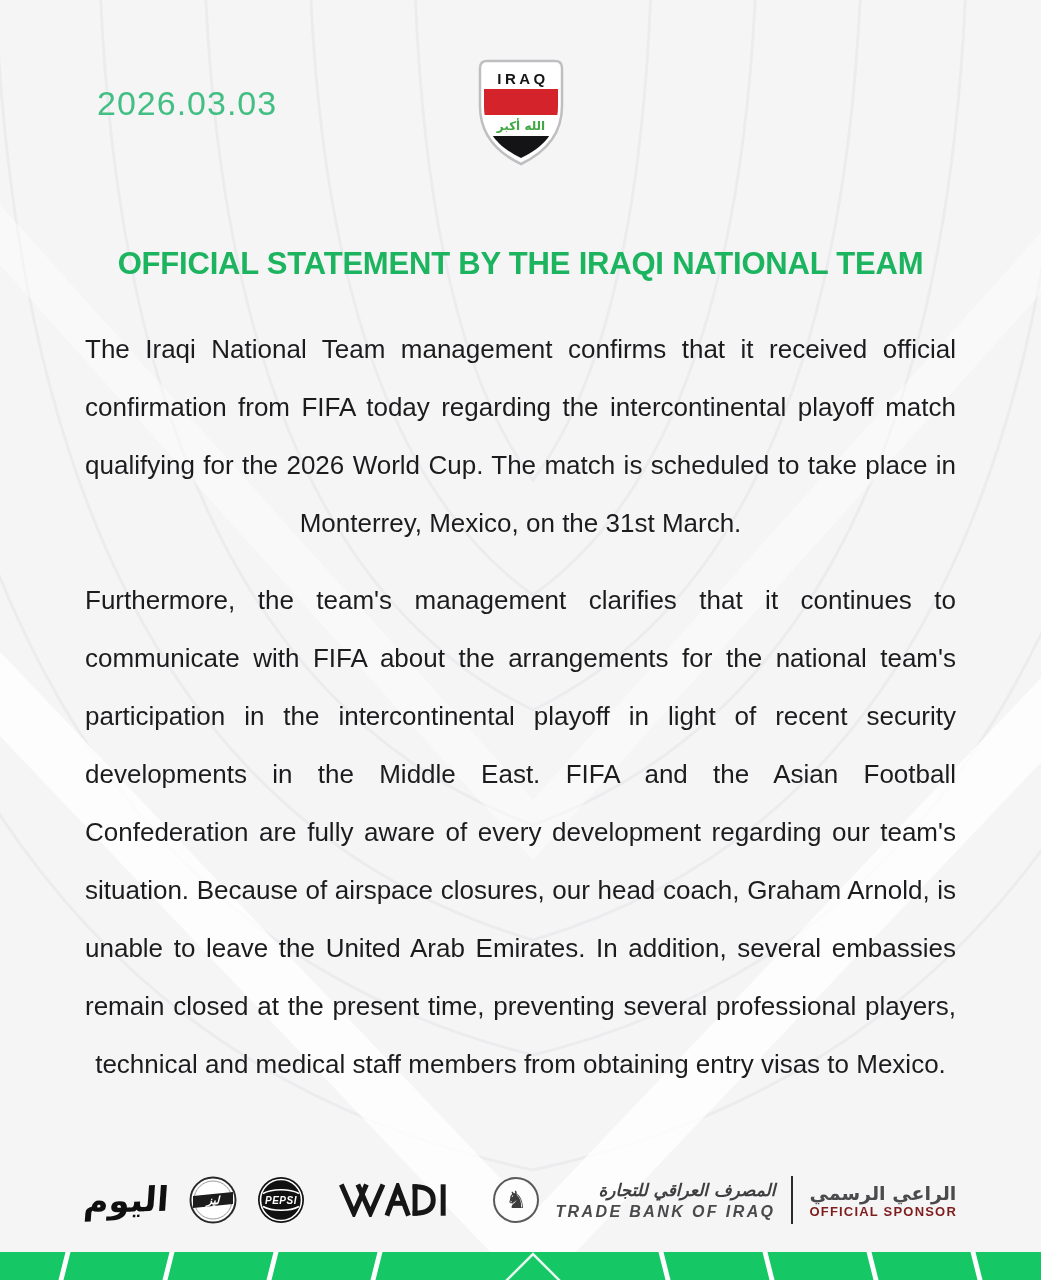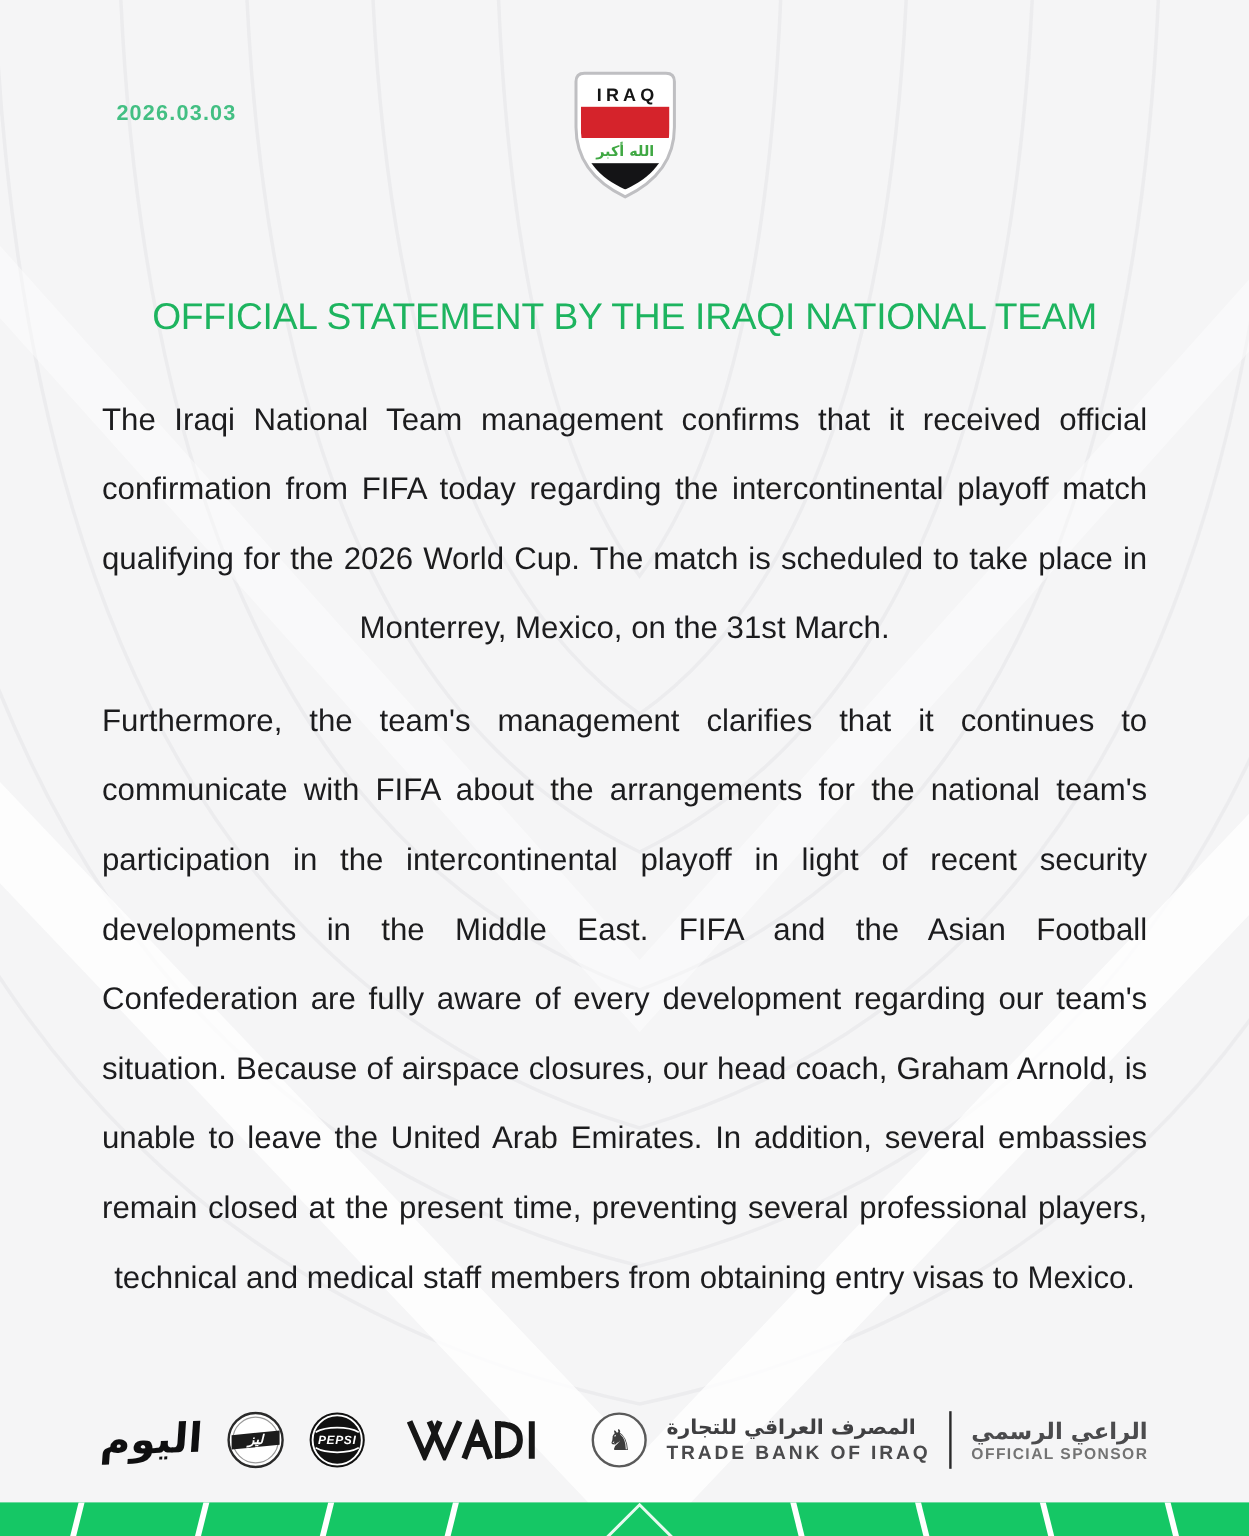--- a/index.html
+++ b/index.html
@@ -19,30 +19,30 @@
     position:relative;
     width:1041px;height:1280px;
     margin:0 auto;
     background:var(--background);
     overflow:hidden;
   }
   .watermark{position:absolute;inset:0;pointer-events:none;}
 
   .date{
     position:absolute;top:84px;left:97px;
-    font-size:18px;font-weight:700;letter-spacing:1px;
+    font-size:34px;font-weight:400;letter-spacing:1px;
     color:var(--date-green);
   }
 
   .crest{position:absolute;top:58px;left:50%;transform:translateX(-50%);}
 
   .headline{
     position:absolute;top:246px;left:0;right:0;
     text-align:center;
-    font-size:31px;font-weight:400;letter-spacing:-0.2px;
+    font-size:31px;font-weight:700;letter-spacing:-0.2px;
     color:var(--brand-green);
   }
 
   .body-copy{
     position:absolute;top:320px;left:85px;right:85px;
     color:var(--body-text);
   }
   .body-copy p{
     font-size:26px;line-height:58px;
     text-align:justify;text-align-last:center;
@@ -64,36 +64,36 @@
     line-height:1;
   }
   .wadi{margin-left:14px;}
 
   .tbi-logo{
     width:46px;height:46px;border-radius:50%;
     border:2px solid #5a5a5a;background:#fdfdfd;
     display:flex;align-items:center;justify-content:center;
     font-family:"DejaVu Sans",sans-serif;font-size:24px;color:#3c3c3c;
   }
-  .bank-block{display:flex;flex-direction:column;align-items:flex-start;gap:3px;}
+  .bank-block{display:flex;flex-direction:column;align-items:flex-end;gap:3px;font-style:italic;}
   .bank-arabic{
     font-family:"DejaVu Sans",sans-serif;
     font-size:17px;font-weight:700;color:#3f3f41;direction:rtl;
   }
   .bank-english{
     font-size:16px;font-weight:700;letter-spacing:2.4px;color:#4a4a4c;
   }
   .divider{width:2px;height:48px;background:#2a2a2a;}
   .sponsor-block{display:flex;flex-direction:column;align-items:flex-start;gap:0;}
   .sponsor-arabic{
     font-family:"DejaVu Sans",sans-serif;
     font-size:19px;font-weight:600;color:#4b4b4d;direction:rtl;
   }
   .sponsor-english{
-    font-size:13px;font-weight:600;letter-spacing:1.2px;color:#737373;
+    font-size:13px;font-weight:600;letter-spacing:1.2px;color:#7f1d1d;
   }
 
   .band{
     position:absolute;left:0;right:0;bottom:0;height:28px;
     background:var(--band-green);overflow:hidden;
   }
   .band i{
     position:absolute;top:-6px;bottom:-6px;width:4.5px;background:#ffffff;display:block;
   }
   .band i.sep-l{transform:skewX(-14deg);}

